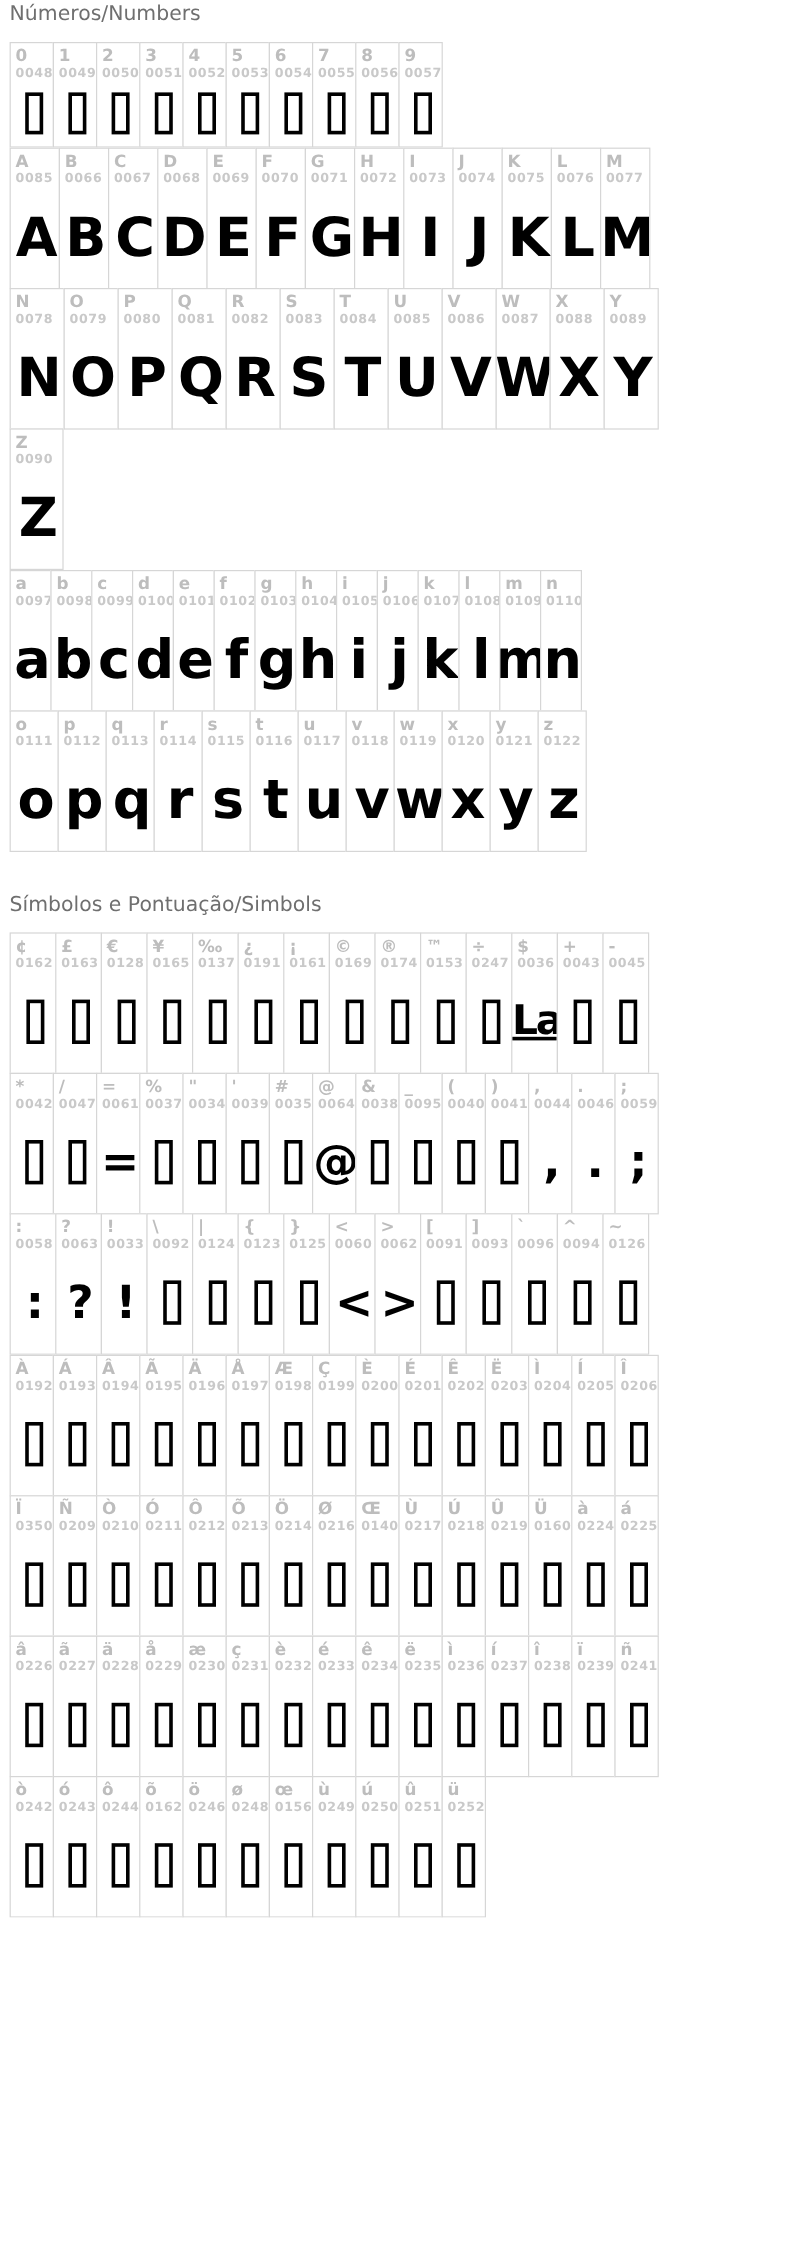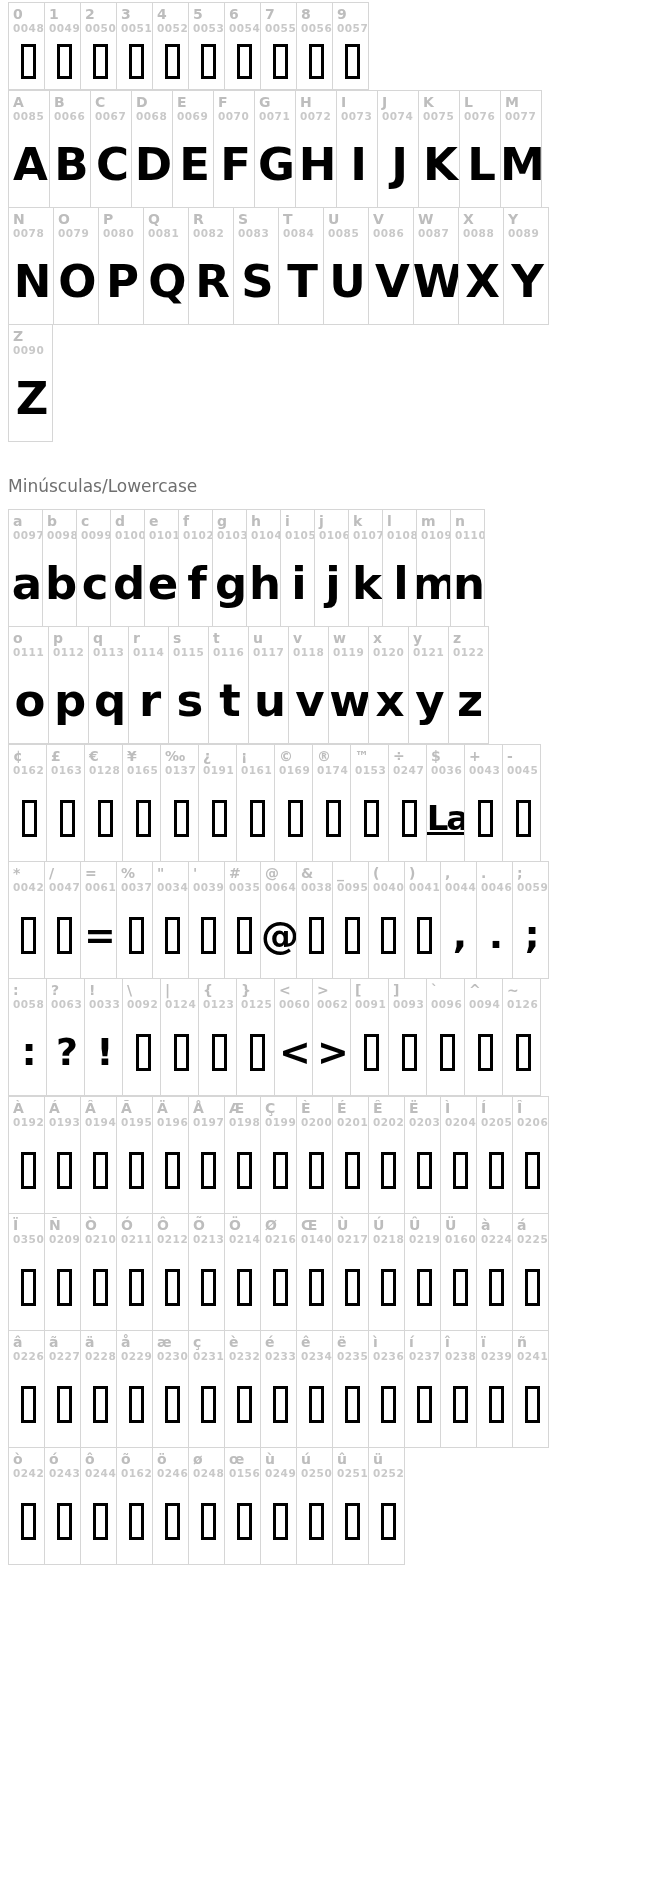--- a/index.html
+++ b/index.html
@@ -22,20 +22,21 @@
   .fs-symbol{font-size:38px;}
   .tofu{display:inline-block;width:15px;height:37px;border:3px solid #000;box-sizing:border-box;}
   .tofu-small{height:35px;}
   .glyph-la{font-size:34px;text-decoration:underline;text-decoration-thickness:3px;letter-spacing:-2px;}
 </style>
 </head>
 <body>
 
 <div class="page">
     <div class="section">
+      <div class="section-title">Números/Numbers</div>
       <div class="glyph-row">
         <div class="cell" style="width: 37px;">
           <div class="cell-label">0</div>
           <div class="cell-code">0048</div>
           <div class="cell-glyph gh-small">
             <span class="tofu tofu-small"></span>
           </div>
         </div>
         <div class="cell" style="width: 37px;">
           <div class="cell-label">1</div>
@@ -286,21 +287,20 @@
         <div class="cell" style="width: 45px;">
           <div class="cell-label">Z</div>
           <div class="cell-code">0090</div>
           <div class="cell-glyph gh-big">
             <span class="fs-letter">Z</span>
           </div>
         </div>
       </div>
     </div>
     <div class="section">
-      <div class="section-title">Minúsculas/Lowercase</div>
       <div class="glyph-row">
         <div class="cell" style="width: 35px;">
           <div class="cell-label">a</div>
           <div class="cell-code">0097</div>
           <div class="cell-glyph gh-big">
             <span class="fs-letter">a</span>
           </div>
         </div>
         <div class="cell" style="width: 35px;">
           <div class="cell-label">b</div>
@@ -475,20 +475,21 @@
         <div class="cell" style="width: 41px;">
           <div class="cell-label">z</div>
           <div class="cell-code">0122</div>
           <div class="cell-glyph gh-big">
             <span class="fs-letter">z</span>
           </div>
         </div>
       </div>
     </div>
     <div class="section">
+      <div class="section-title">Símbolos e Pontuação/Simbols</div>
       <div class="glyph-row">
         <div class="cell" style="width: 39px;">
           <div class="cell-label">¢</div>
           <div class="cell-code">0162</div>
           <div class="cell-glyph gh-big">
             <span class="tofu"></span>
           </div>
         </div>
         <div class="cell" style="width: 39px;">
           <div class="cell-label">£</div>

